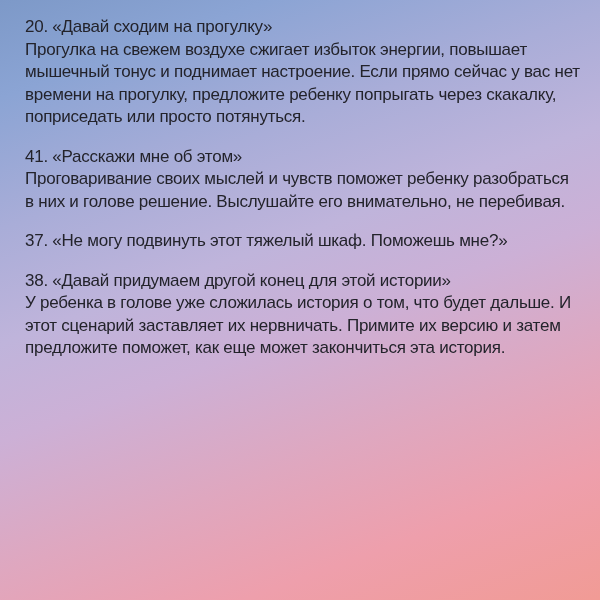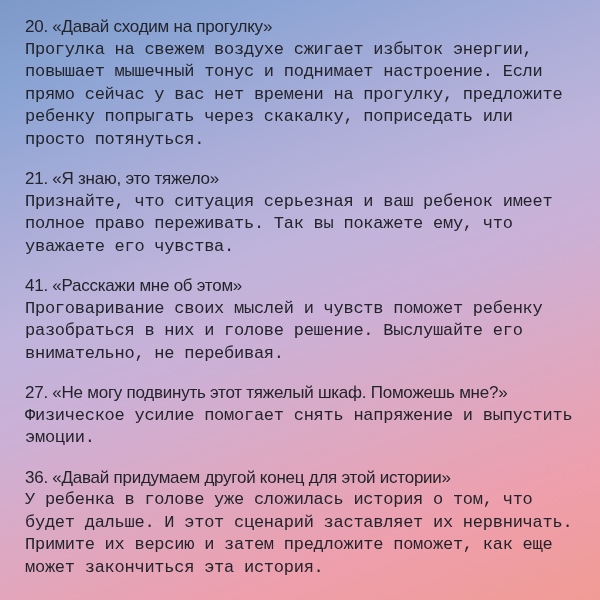--- a/index.html
+++ b/index.html
@@ -36,47 +36,41 @@
   .tip-heading,
   .tip-body {
     font-size: 17px;
     line-height: 22.5px;
     letter-spacing: -0.25px;
     font-weight: 400;
     color: #23232b;
   }
   .tip-body {
     max-width: 556px;
-    font-family: Liberation Mono, monospace;
   }
 </style>
 </head>
 <body>
 
 <div class="card">
 
   <section class="tip">
     <div class="tip-heading">20. «Давай сходим на прогулку»</div>
     <div class="tip-body">Прогулка на свежем воздухе сжигает избыток энергии, повышает мышечный тонус и поднимает настроение. Если прямо сейчас у вас нет времени на прогулку, предложите ребенку попрыгать через скакалку, поприседать или просто потянуться.</div>
   </section>
 
-  <section class="tip">
-    <div class="tip-heading">21. «Я знаю, это тяжело»</div>
-    <div class="tip-body">Признайте, что ситуация серьезная и ваш ребенок имеет полное право переживать. Так вы покажете ему, что уважаете его чувства.</div>
-  </section>
 
   <section class="tip">
     <div class="tip-heading">41. «Расскажи мне об этом»</div>
     <div class="tip-body">Проговаривание своих мыслей и чувств поможет ребенку разобраться в них и голове решение. Выслушайте его внимательно, не перебивая.</div>
   </section>
 
 
   <section class="tip">
-    <div class="tip-heading">27. «Не могу подвинуть этот тяжелый шкаф. Поможешь мне?»</div>
-    <div class="tip-body">Физическое усилие помогает снять напряжение и выпустить эмоции.</div>
+    <div class="tip-heading">37. «Не могу подвинуть этот тяжелый шкаф. Поможешь мне?»</div>
   </section>
 
   <section class="tip">
-    <div class="tip-heading">36. «Давай придумаем другой конец для этой истории»</div>
+    <div class="tip-heading">38. «Давай придумаем другой конец для этой истории»</div>
     <div class="tip-body">У ребенка в голове уже сложилась история о том, что будет дальше. И этот сценарий заставляет их нервничать. Примите их версию и затем предложите поможет, как еще может закончиться эта история.</div>
   </section>
 
 </div>
 
 </body></html>

